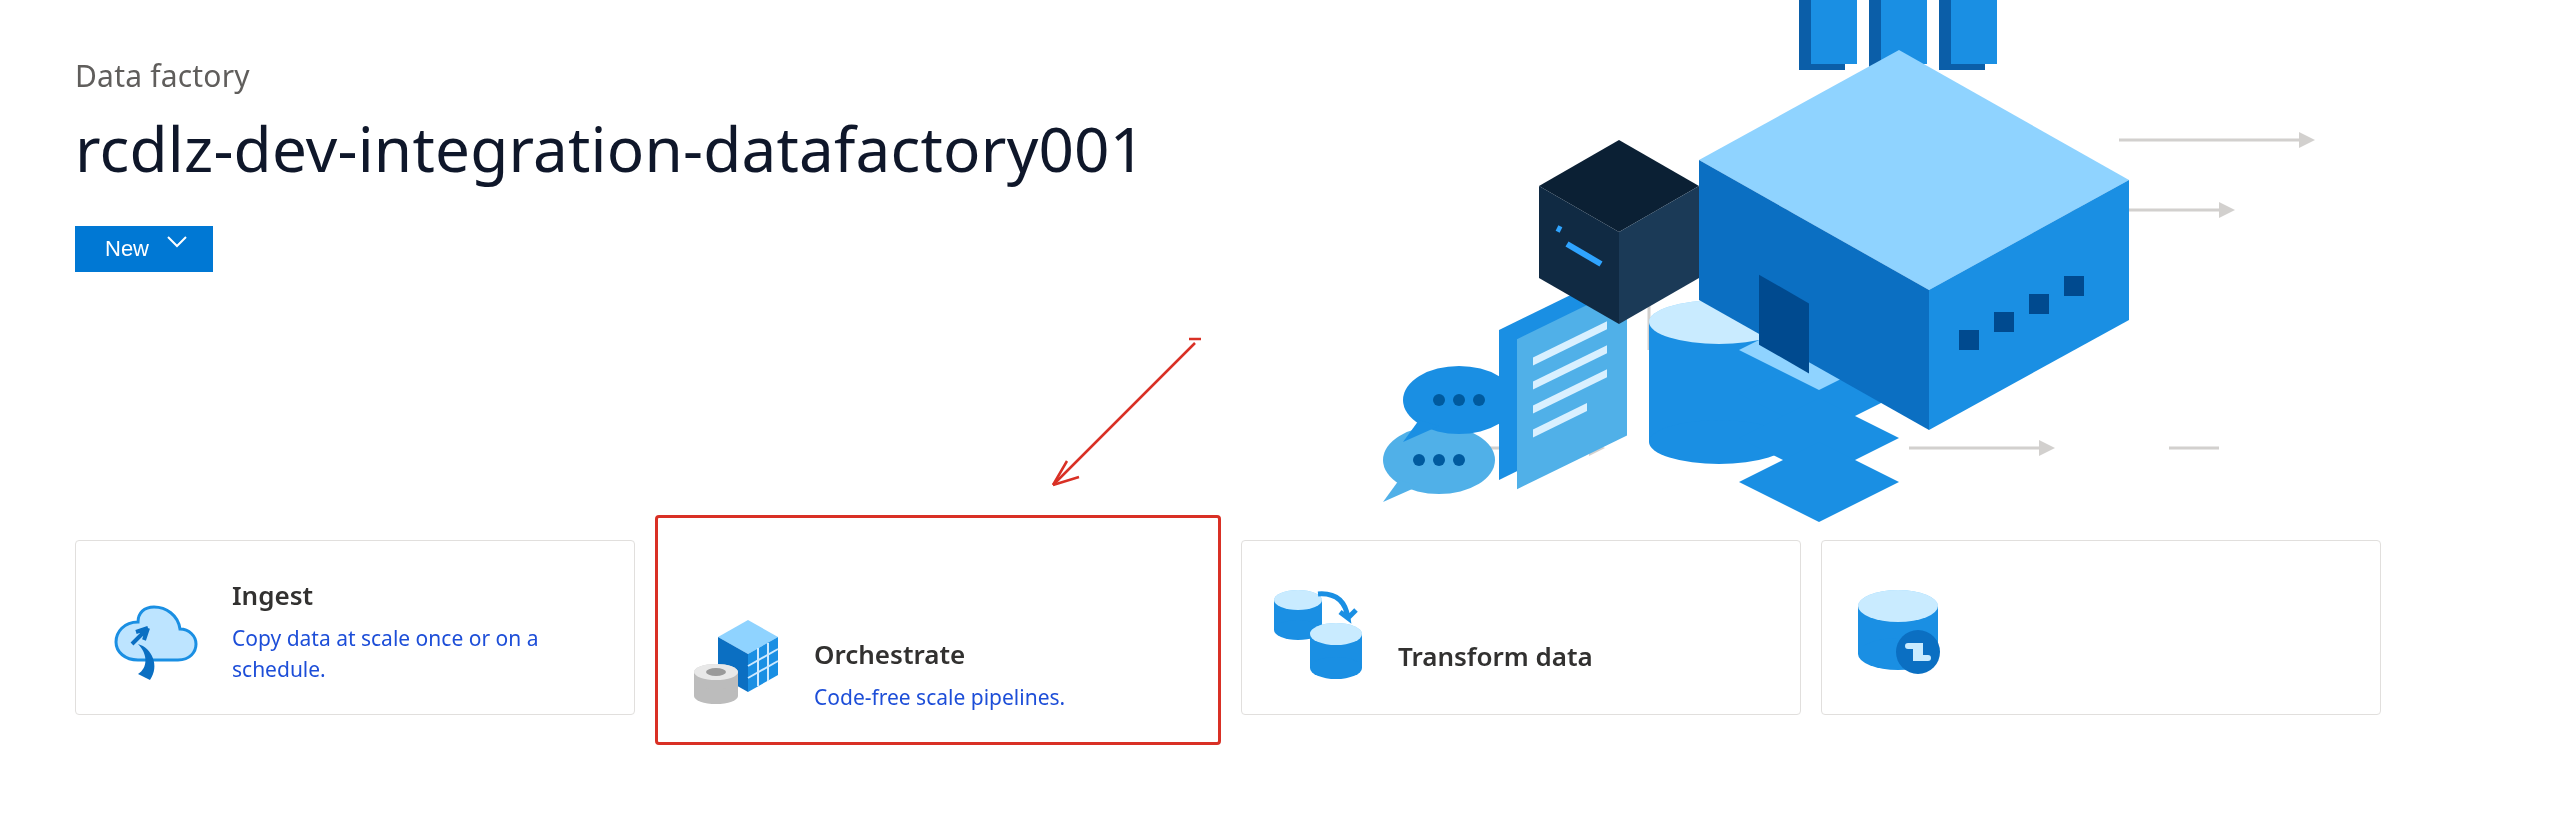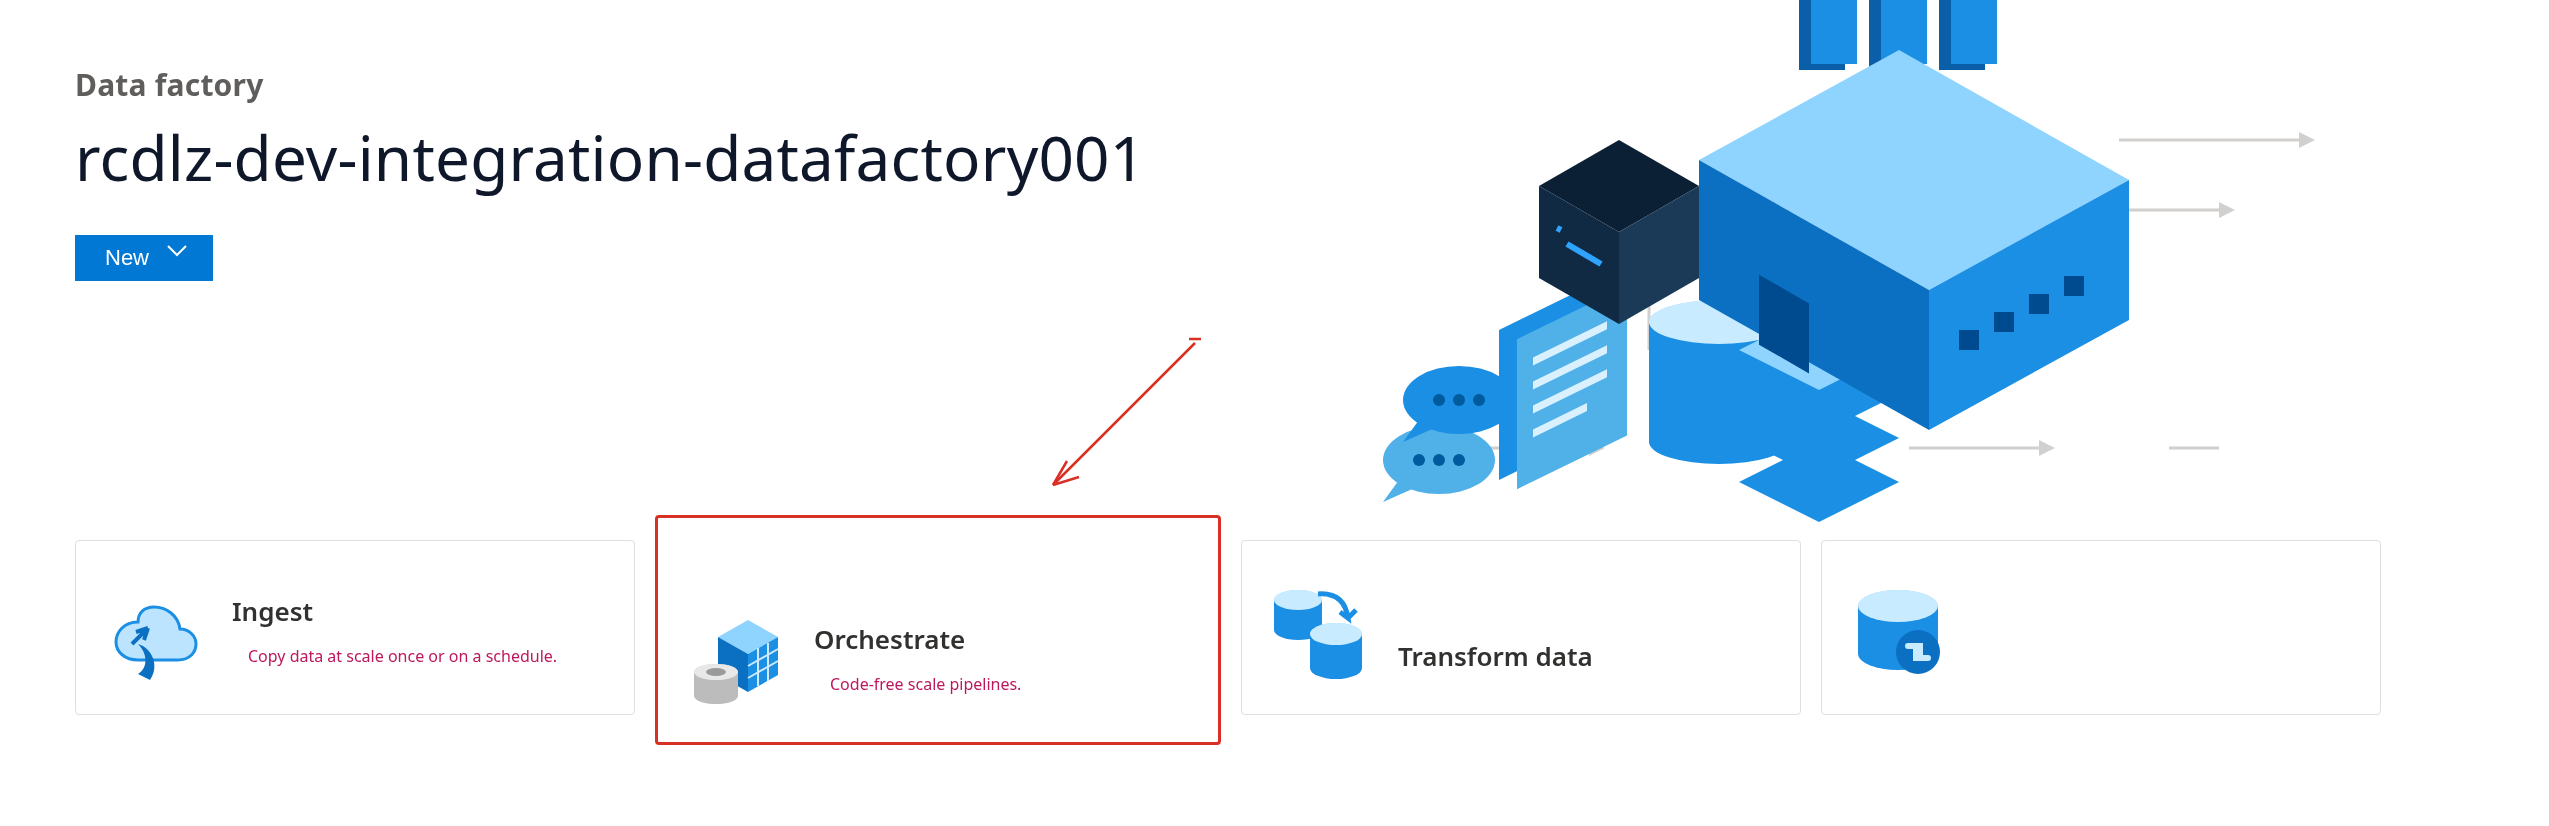--- a/index.html
+++ b/index.html
@@ -1,28 +1,28 @@
 <!DOCTYPE html>
 <html><head>
 <meta charset="utf-8">
 <style>
   html,body{margin:0;padding:0;font-family:"Segoe UI",system-ui,-apple-system,sans-serif;background:#fff;color:#323130;width:2549px}
   .page{position:relative;width:2549px;height:826px;overflow:hidden}
   .header{padding:48px 0 0 75px}
-  .kicker{font-size:30px;font-weight:700;color:#605e5c;margin:16px 0 10px 0;letter-spacing:.2px}
+  .kicker{font-size:30px;font-weight:400;color:#605e5c;margin:7px 0 10px 0;letter-spacing:.2px}
   .title{font-size:62px;font-weight:400;color:#0f172a;margin:0 0 36px 0;letter-spacing:.2px}
   .new-btn{display:inline-flex;gap:18px;background:#0078d4;color:#fff;border:none;padding:10px 26px 10px 30px;font-size:22px;cursor:pointer}
   .new-btn svg{width:20px;height:12px}
   .cards{position:absolute;left:75px;top:540px;display:flex;gap:20px}
   .card{display:flex;align-items:flex-end;gap:28px;width:560px;height:175px;background:#fff;border:1px solid #e1dfdd;border-radius:4px;padding:30px 32px;box-sizing:border-box;cursor:pointer}
   .card.highlight{border:3px solid #d93025;width:566px;height:230px;margin-top:-25px;padding-top:73px}
   .card .ico{width:96px;height:96px;flex:0 0 96px;display:flex;align-items:center;justify-content:center}
   .card .txt{flex:1;min-width:0}
   .card .t{font-size:26px;font-weight:600;color:#323130;margin:0 0 10px 0}
-  .card .d{font-size:16px;font-weight:400;color:#be185d;margin:16px;line-height:1.45}
+  .card .d{font-size:21px;font-weight:400;color:#1d4ed8;margin:0;line-height:1.45}
   .hero{position:absolute;right:0;top:0;width:1200px;height:560px;pointer-events:none}
   .annotation{position:absolute;left:1035px;top:335px;pointer-events:none}
 </style>
 </head>
 <body>
 
 <div class="page">
 
   <div class="header">
     <p class="kicker">Data factory</p>

